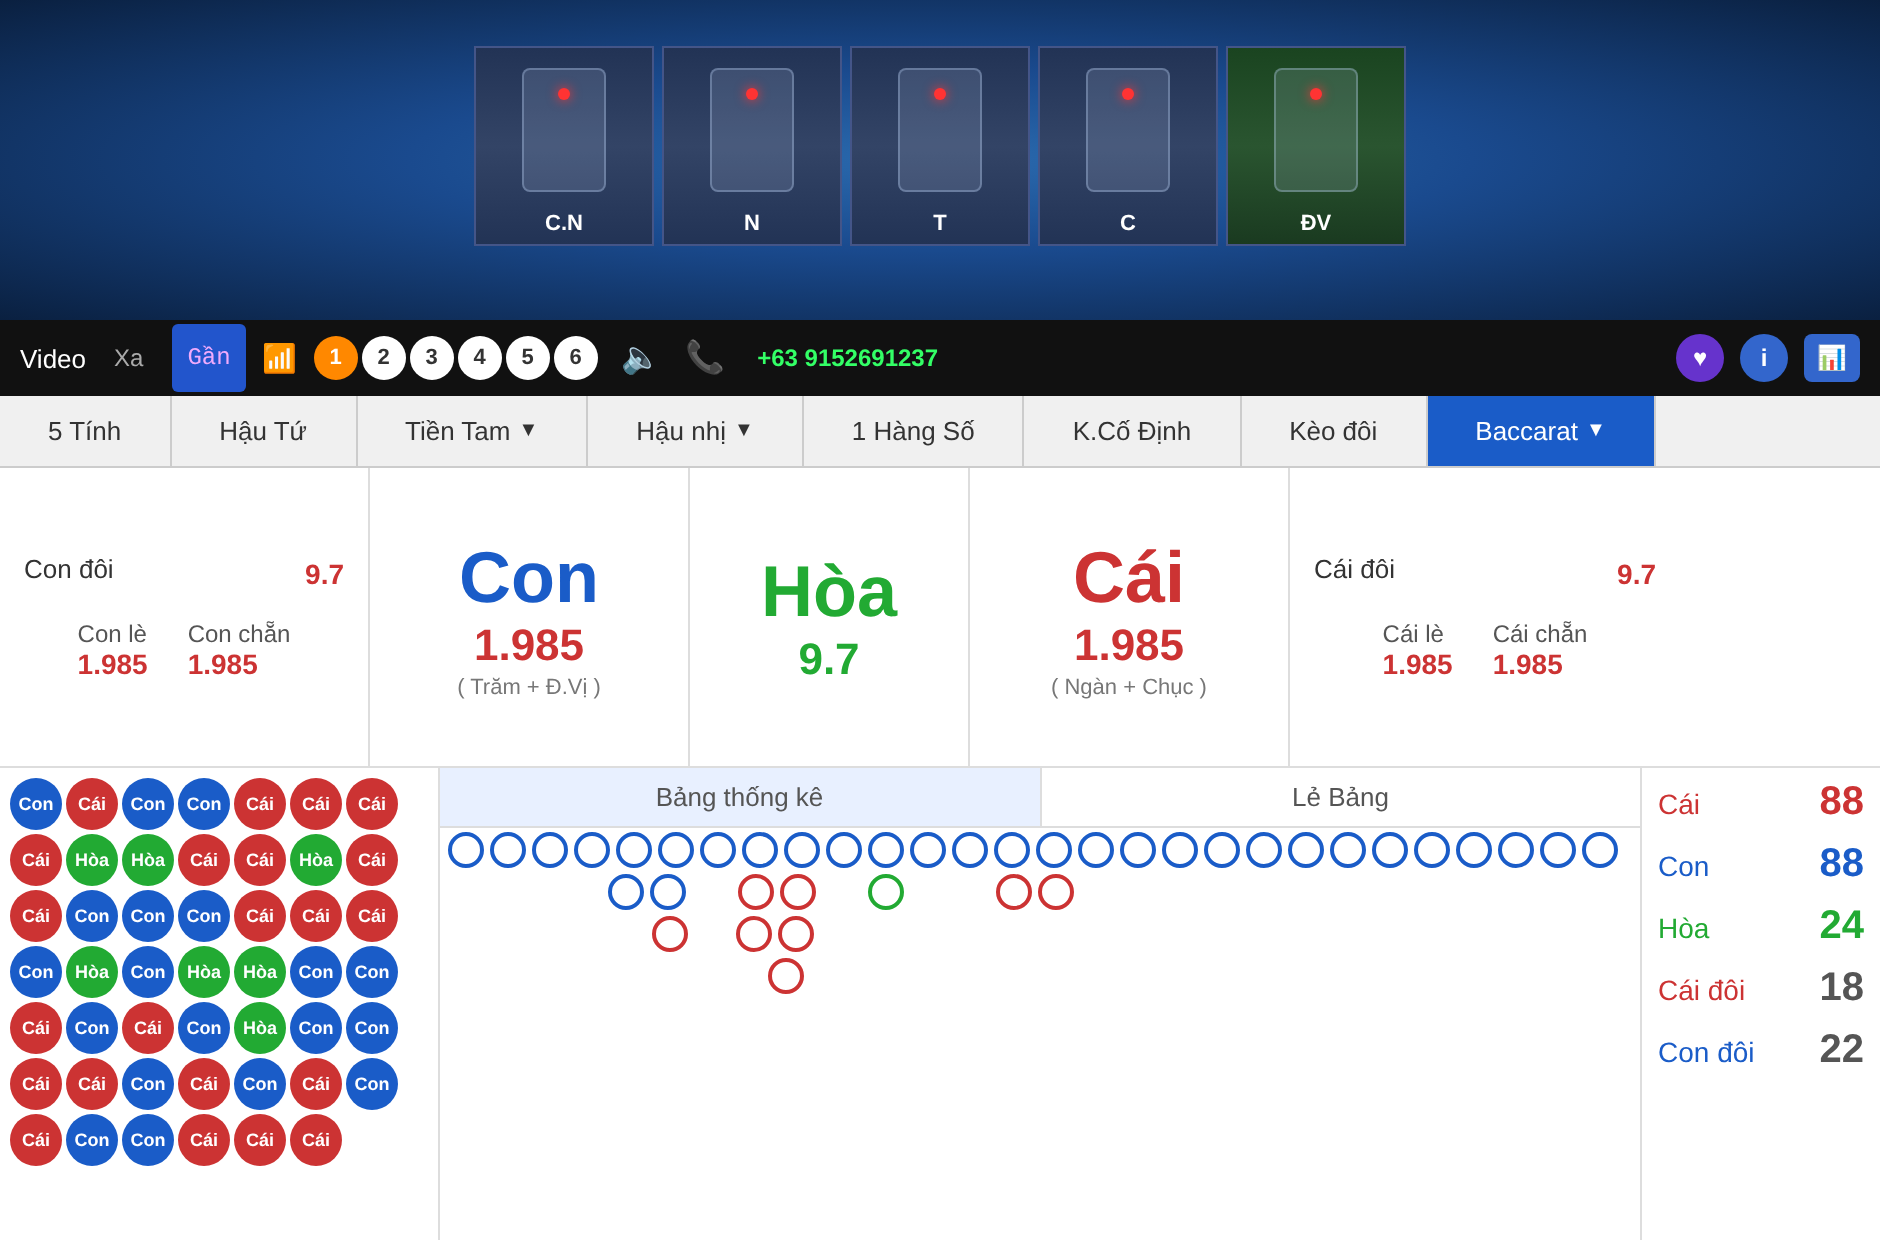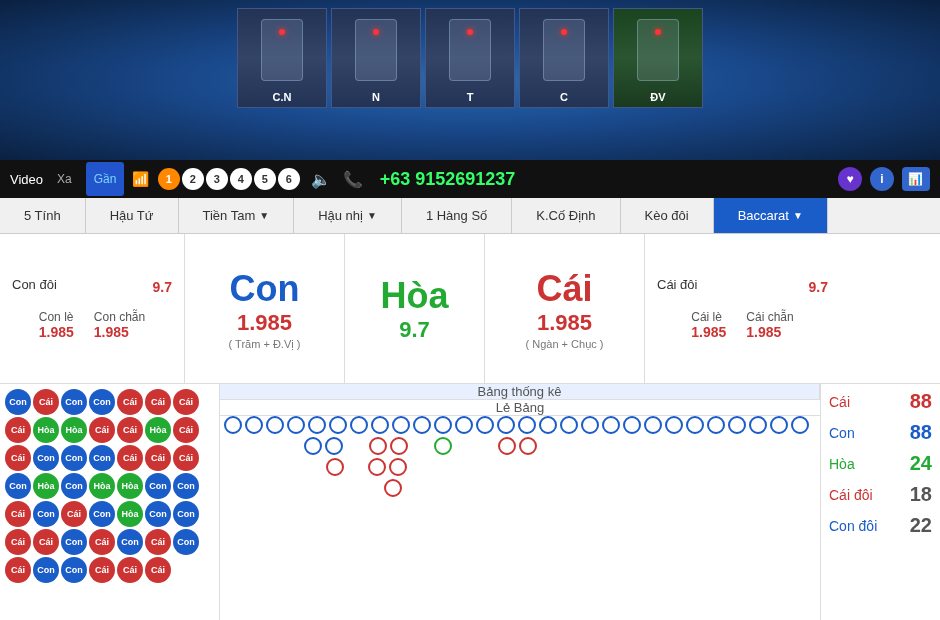--- a/index.html
+++ b/index.html
@@ -12,21 +12,21 @@
       background: linear-gradient(135deg, #1a3a6e 0%, #2a5a9e 30%, #1a3a6e 60%, #0a2040 100%);
       position: relative;
       overflow: hidden;
     }
     .video-bg {
       position: absolute; inset: 0;
       background: radial-gradient(ellipse at center, #2a6aae 0%, #1a4a8e 40%, #0a2040 100%);
     }
     .video-thumbnails {
       position: absolute;
-      top: 8px;
+      top: 23px;
       left: 50%;
       transform: translateX(-50%);
       display: flex;
       gap: 4px;
     }
     .thumb {
       width: 90px;
       height: 100px;
       background: linear-gradient(180deg, #223355 0%, #334466 50%, #223355 100%);
       border: 1px solid #445588;
@@ -76,39 +76,40 @@
     }
     .ctrl-label { color: white; font-size: 13px; }
     .ctrl-btn {
       color: #aaa;
       font-size: 12px;
       cursor: pointer;
       padding: 2px 6px;
     }
     .ctrl-btn-active {
       background: #2255cc;
-      color: #7dd3fc;
+      color: #f0abfc;
       border-radius: 3px;
       padding: 10px 8px;
       font-size: 12px;
+      font-family: Liberation Mono, monospace;
     }
     .wifi-icon { color: white; font-size: 14px; }
     .num-btns { display: flex; gap: 2px; }
     .num-btn {
       width: 22px; height: 22px;
       background: #ff8800;
       color: white;
       border-radius: 50%;
       display: flex; align-items: center; justify-content: center;
       font-size: 11px; font-weight: bold; cursor: pointer;
     }
     .num-btn-white {
       background: white; color: #333;
     }
-    .phone-num { color: #33ff66; font-size: 18px; font-weight: bold; margin-left: 8px; }
+    .phone-num { color: #33ff66; font-size: 12px; font-weight: bold; margin-left: 8px; }
     .ctrl-spacer { flex: 1; }
     .ctrl-icon { color: #aaa; font-size: 16px; cursor: pointer; margin-left: 4px; }
     .ctrl-icon-purple {
       width: 24px; height: 24px;
       background: #6633cc;
       border-radius: 50%;
       display: flex; align-items: center; justify-content: center;
       color: white; font-size: 12px; font-weight: bold; cursor: pointer;
     }
     .ctrl-icon-info {
@@ -212,21 +213,20 @@
 
     
     .stats-area {
       flex: 1;
       display: flex;
       flex-direction: column;
     }
     .stats-header {
       display: flex;
       height: 30px;
-      flex-direction: column;
     }
     .stats-title {
       flex: 1;
       background: #e8f0ff;
       display: flex; align-items: center; justify-content: center;
       font-size: 13px; color: #555; border-right: 1px solid #ddd;
       border-bottom: 1px solid #ddd;
     }
     .stats-le-chan {
       flex: 1;

